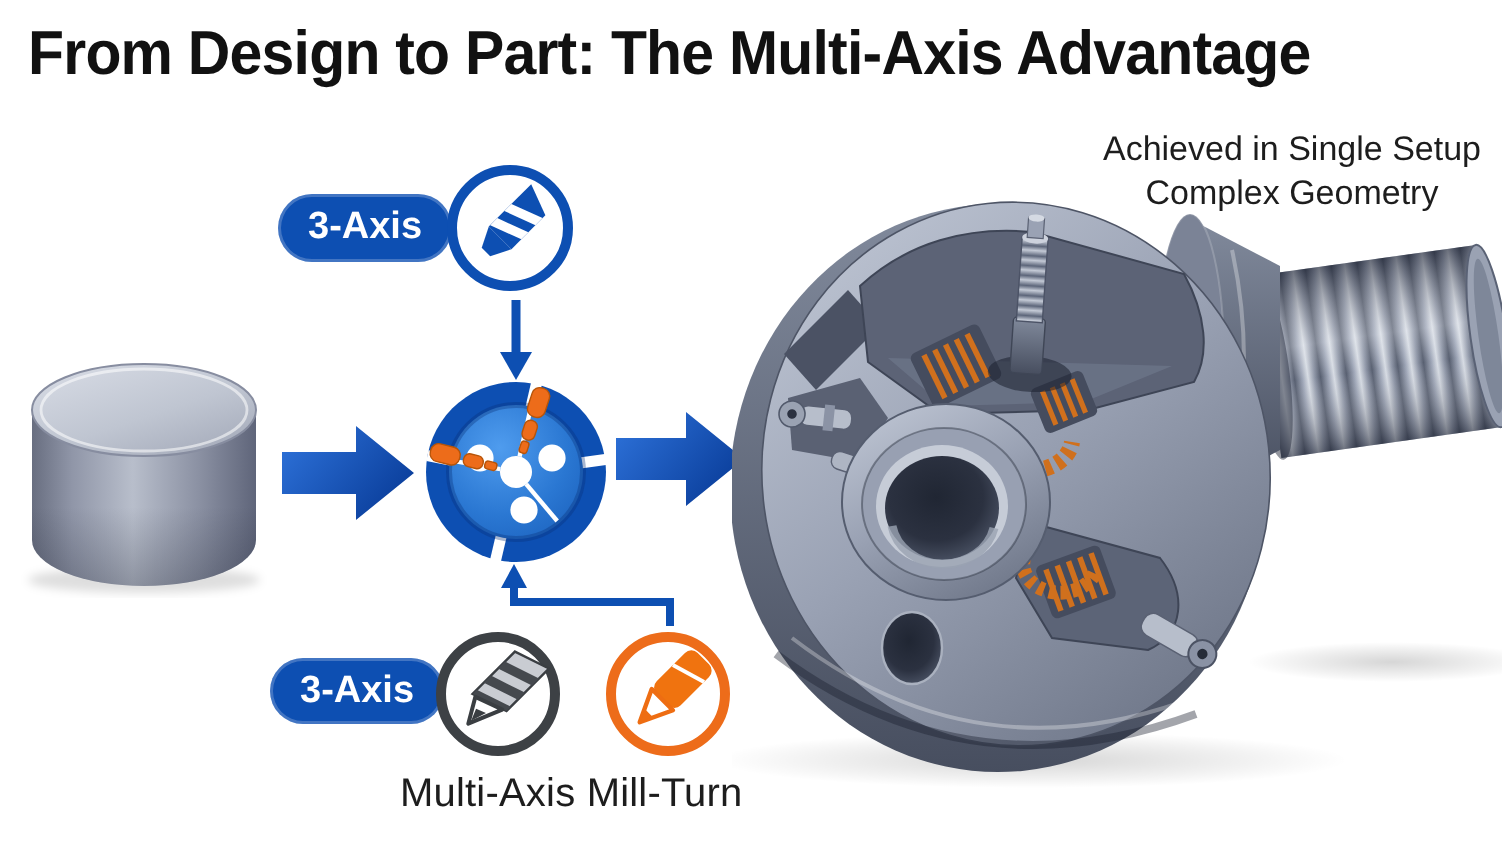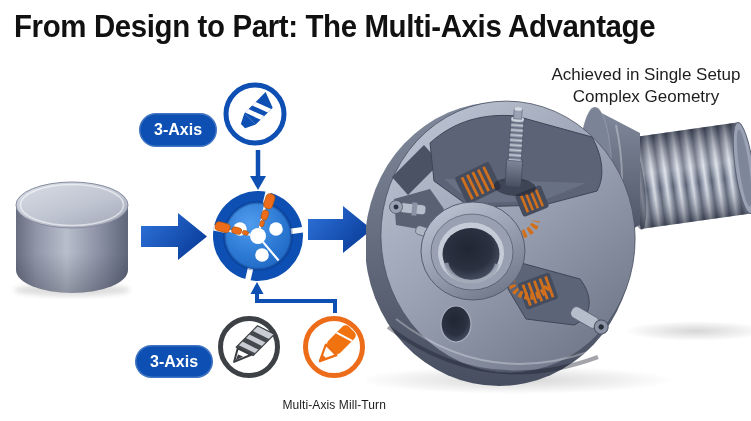--- a/index.html
+++ b/index.html
@@ -16,30 +16,29 @@
     position:absolute;left:14px;top:9px;font-size:31px;font-weight:700;
     letter-spacing:-0.4px;color:var(--title-text);white-space:nowrap;
     transform:scaleX(.95);transform-origin:left top;
   }
   .result-note{
     position:absolute;left:540px;top:64px;width:212px;text-align:center;
     font-size:17px;line-height:22px;color:var(--caption-text);
   }
   .badge{
     position:absolute;height:34px;border-radius:17px;background:var(--accent-blue);
-    color:#fff;font-weight:700;font-size:16px;display:flex;align-items:center;
+    color:#fff;font-weight:700;font-size:19px;display:flex;align-items:center;
     justify-content:center;padding:0 15px;box-shadow:inset 0 0 0 1.5px rgba(255,255,255,.22);
     white-space:nowrap;
-    margin-top:16px;
   }
   .badge-3axis{left:139px;top:97px;}
   .badge-5axis{left:135px;top:329px;height:33px;}
   .mill-turn-caption{
-    position:absolute;left:200px;top:398px;width:186px;text-align:right;
-    font-size:12px;color:var(--caption-text);letter-spacing:.1px;
+    position:absolute;left:200px;top:386px;width:186px;text-align:left;
+    font-size:20px;color:var(--caption-text);letter-spacing:.1px;
   }
   svg{position:absolute;display:block;}
   .st-blue-fill{fill:var(--accent-blue);}
   .st-blue-stroke{stroke:var(--accent-blue);}
   .st-orange-fill{fill:var(--accent-orange);}
   .st-orange-stroke{stroke:var(--accent-orange);}
   .st-gray-stroke{stroke:var(--tool-gray);}
 </style>
 </head>
 <body>

